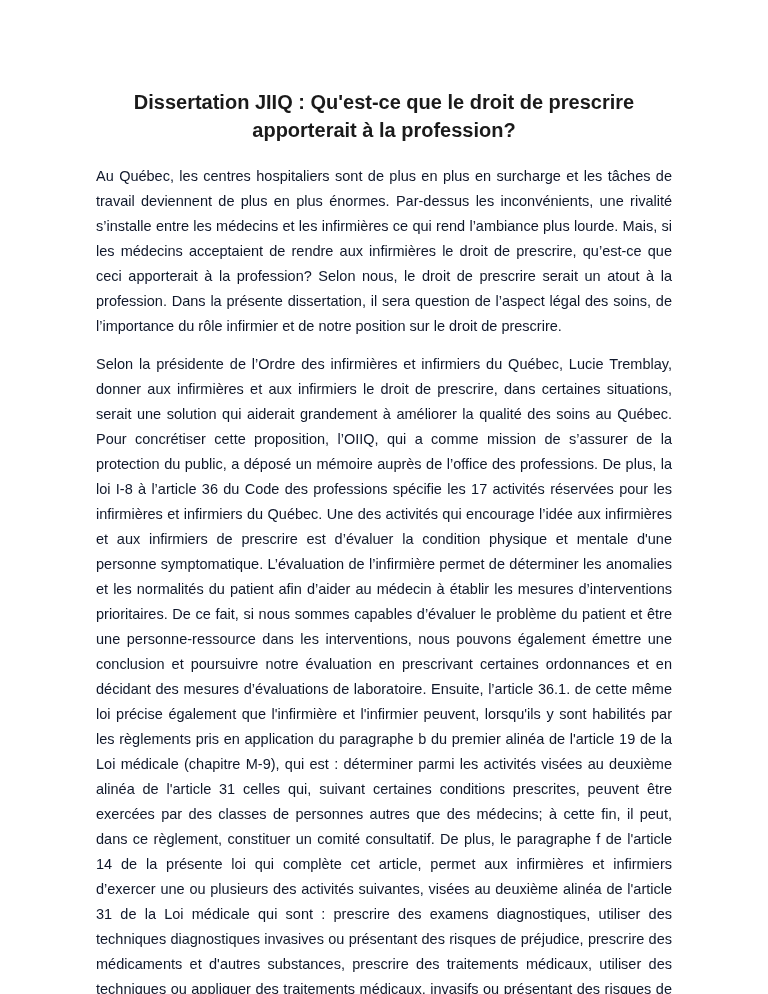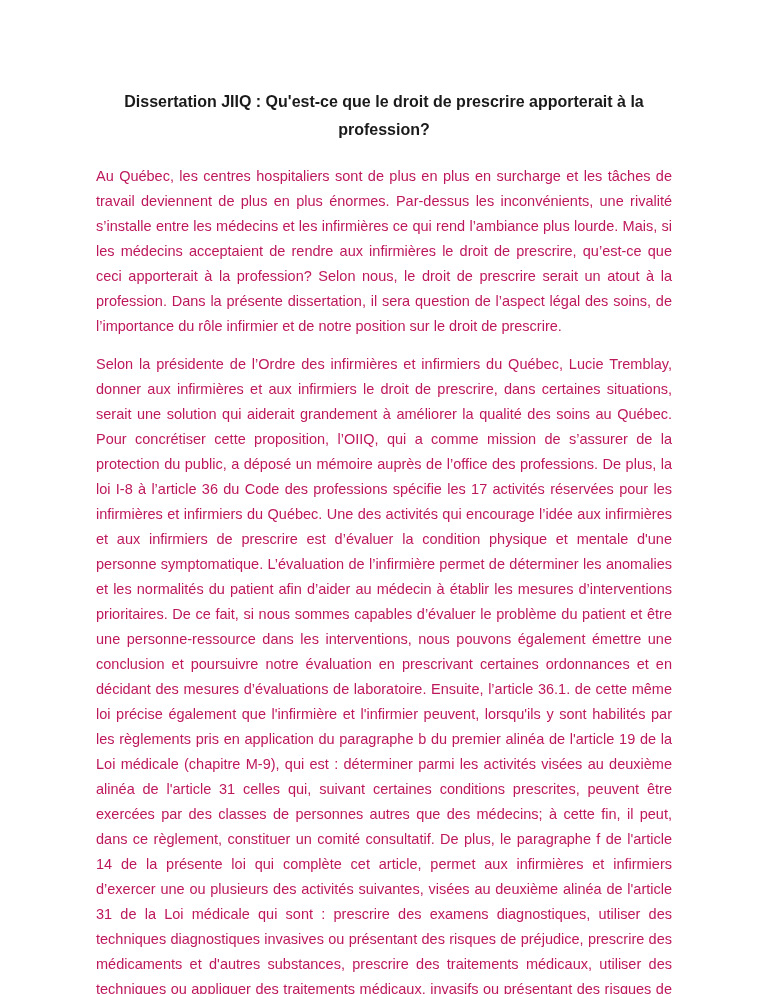--- a/index.html
+++ b/index.html
@@ -17,32 +17,32 @@
   }
   .page {
     box-sizing: border-box;
     width: 768px;
     height: 994px;
     padding: 88px 96px 40px 96px;
     background: #ffffff;
   }
   .doc-title {
     margin: 0 0 20px 0;
-    font-size: 16px;
+    font-size: 20px;
     font-weight: bold;
     line-height: 28px;
     text-align: center;
     color: #1a1a1a;
   }
   .doc-para {
     margin: 0 0 13px 0;
     font-size: 14.5px;
     line-height: 25px;
     text-align: justify;
-    color: #be185d;
+    color: #0f172a;
   }
 </style>
 </head>
 <body>
 
 <div class="page">
   <h1 class="doc-title">Dissertation JIIQ : Qu'est-ce que le droit de prescrire apporterait à la profession?</h1>
   <p class="doc-para">Au Québec, les centres hospitaliers sont de plus en plus en surcharge et les tâches de travail deviennent de plus en plus énormes. Par-dessus les inconvénients, une rivalité s’installe entre les médecins et les infirmières ce qui rend l’ambiance plus lourde. Mais, si les médecins acceptaient de rendre aux infirmières le droit de prescrire, qu’est-ce que ceci apporterait à la profession? Selon nous, le droit de prescrire serait un atout à la profession. Dans la présente dissertation, il sera question de l’aspect légal des soins, de l’importance du rôle infirmier et de notre position sur le droit de prescrire.</p>
   <p class="doc-para">Selon la présidente de l’Ordre des infirmières et infirmiers du Québec, Lucie Tremblay, donner aux infirmières et aux infirmiers le droit de prescrire, dans certaines situations, serait une solution qui aiderait grandement à améliorer la qualité des soins au Québec. Pour concrétiser cette proposition, l’OIIQ, qui a comme mission de s’assurer de la protection du public, a déposé un mémoire auprès de l’office des professions. De plus, la loi I-8 à l’article 36 du Code des professions spécifie les 17 activités réservées pour les infirmières et infirmiers du Québec. Une des activités qui encourage l’idée aux infirmières et aux infirmiers de prescrire est d’évaluer la condition physique et mentale d'une personne symptomatique. L’évaluation de l’infirmière permet de déterminer les anomalies et les normalités du patient afin d’aider au médecin à établir les mesures d’interventions prioritaires. De ce fait, si nous sommes capables d’évaluer le problème du patient et être une personne-ressource dans les interventions, nous pouvons également émettre une conclusion et poursuivre notre évaluation en prescrivant certaines ordonnances et en décidant des mesures d’évaluations de laboratoire. Ensuite, l’article 36.1. de cette même loi précise également que l'infirmière et l'infirmier peuvent, lorsqu'ils y sont habilités par les règlements pris en application du paragraphe b du premier alinéa de l'article 19 de la Loi médicale (chapitre M-9), qui est :  déterminer parmi les activités visées au deuxième alinéa de l'article 31 celles qui, suivant certaines conditions prescrites, peuvent être exercées par des classes de personnes autres que des médecins; à cette fin, il peut, dans ce règlement, constituer un comité consultatif. De plus, le paragraphe f de l'article 14 de la présente loi qui complète cet article, permet aux infirmières et infirmiers d’exercer une ou plusieurs des activités suivantes, visées au deuxième alinéa de l'article 31 de la Loi médicale qui sont : prescrire des examens diagnostiques, utiliser des techniques diagnostiques invasives ou présentant des risques de préjudice, prescrire des médicaments et d'autres substances, prescrire des traitements médicaux, utiliser des techniques ou appliquer des traitements médicaux, invasifs ou présentant des risques de préjudice. Bref, la loi donne à l’infirmière ou à l’infirmier tous les acquis au droit de prescrire.</p>
 </div>

